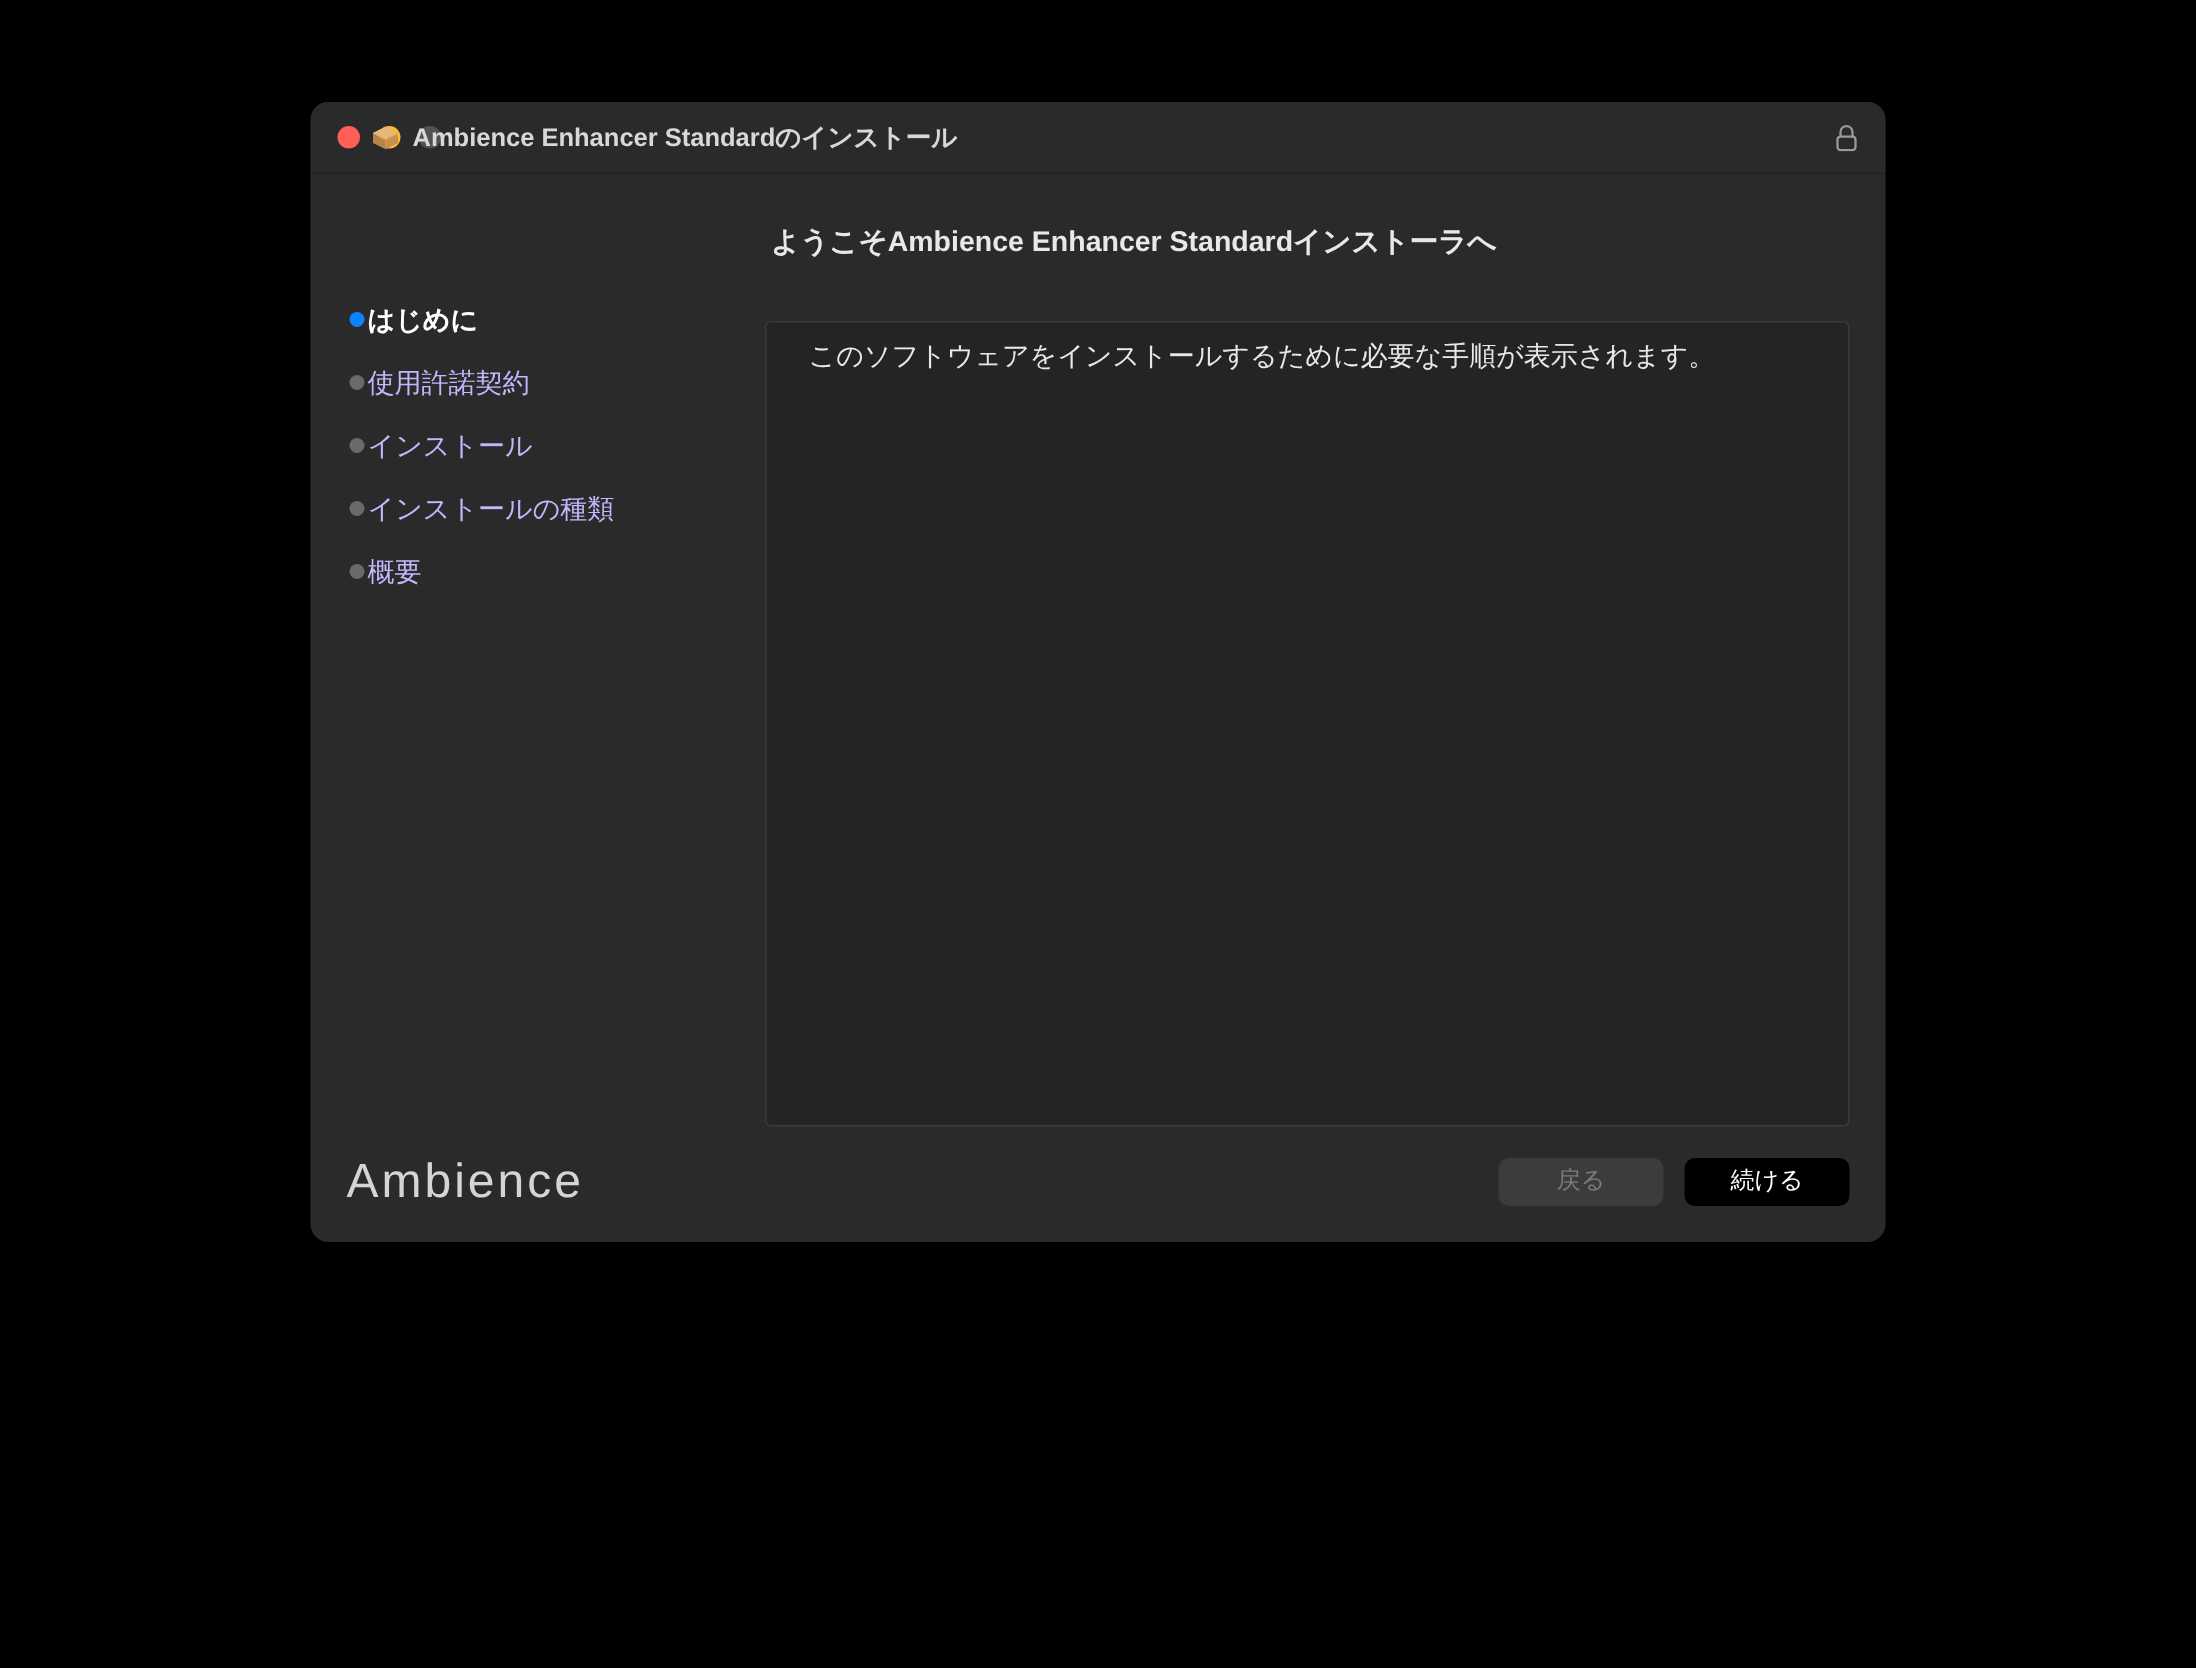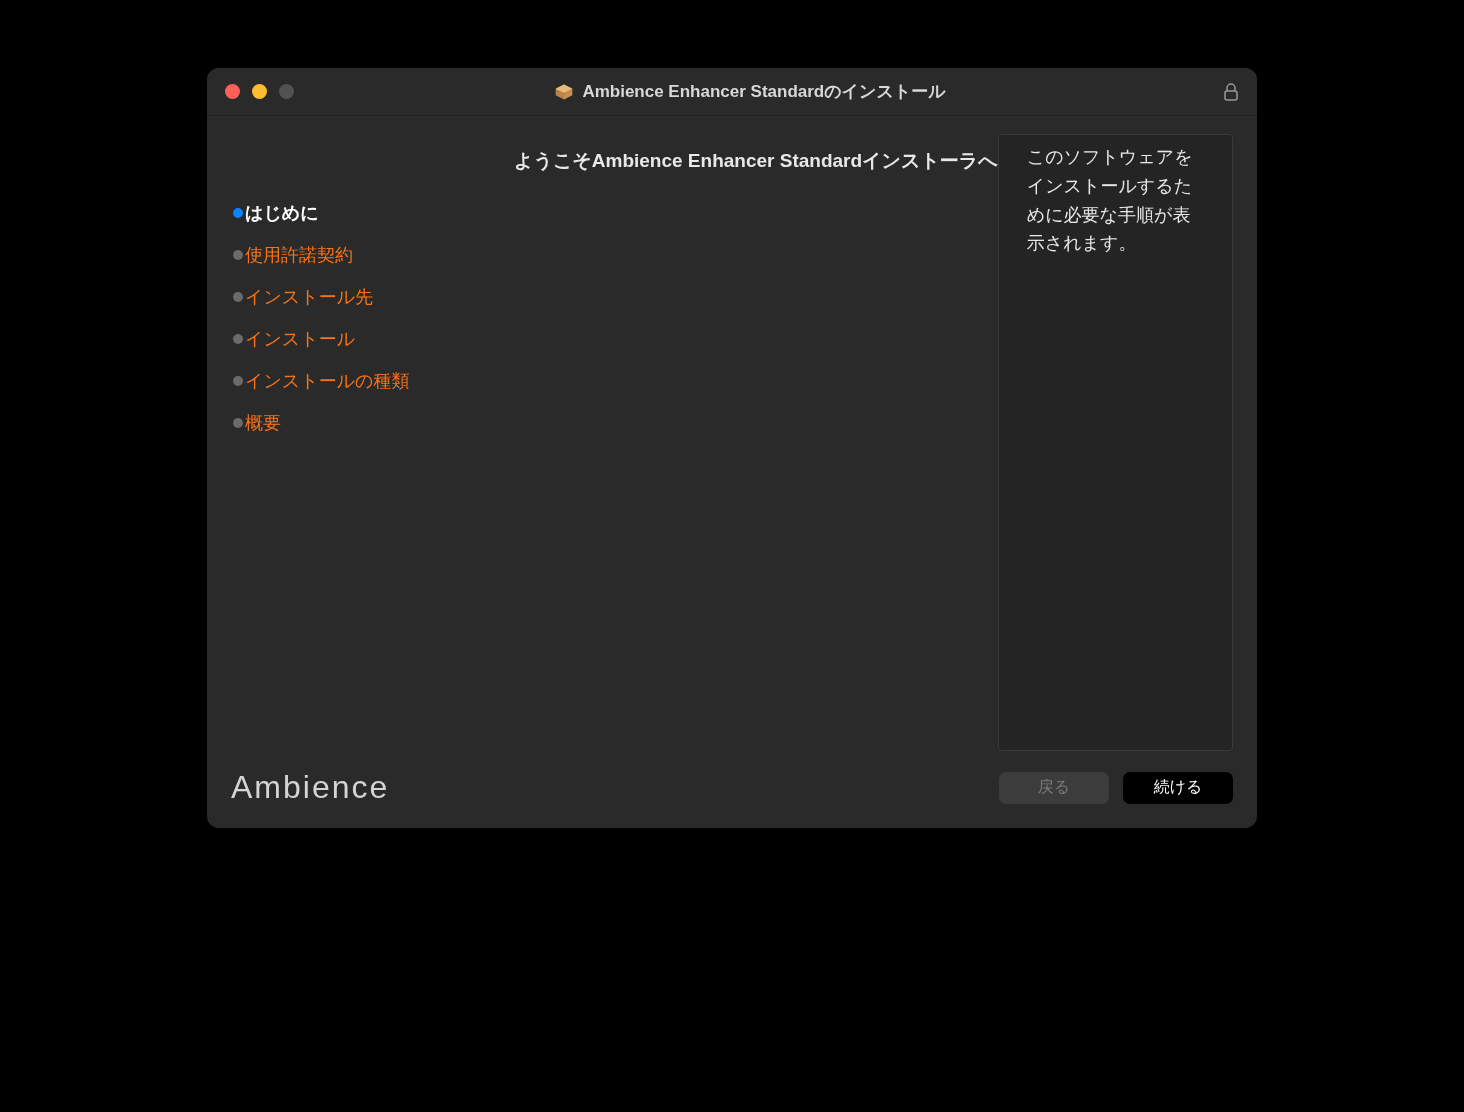--- a/index.html
+++ b/index.html
@@ -55,21 +55,20 @@
     .traffic-light.close { background: #ff5f57; }
     .traffic-light.minimize { background: #febc2e; }
     .traffic-light.maximize { background: #525252; }
     
     .title-center {
       position: absolute;
       left: 0;
       right: 4px;
       display: flex;
       align-items: center;
-      justify-content: center;
       gap: 8px;
       pointer-events: none;
       padding-left: 40px;
     }
     
     .title-text {
       color: #d8d8d8;
       font-size: 17px;
       font-weight: 600;
     }
@@ -118,34 +117,35 @@
       border-radius: 50%;
       background: #6a6a6a;
       flex-shrink: 0;
     }
     
     .step-item.active .step-bullet {
       background: #0a84ff;
     }
     
     .step-label {
-      color: #f97316;
+      color: #c4b5fd;
       font-size: 18px;
       font-weight: 500;
     }
     
     .step-item.active .step-label {
       color: #ffffff;
       font-weight: 600;
     }
     
     .right-panel {
       flex: 1;
       display: flex;
-      flex-direction: row;
+      flex-direction: column;
+      gap: 24px;
     }
     
     .panel-heading {
       color: #e8e8e8;
       font-size: 19px;
       font-weight: 600;
       padding: 14px 0 16px 4px;
     }
     
     .panel-box {
@@ -237,24 +237,20 @@
         <div class="step-item active">
           <div class="step-bullet"></div>
           <span class="step-label">はじめに</span>
         </div>
         <div class="step-item">
           <div class="step-bullet"></div>
           <span class="step-label">使用許諾契約</span>
         </div>
         <div class="step-item">
           <div class="step-bullet"></div>
-          <span class="step-label">インストール先</span>
-        </div>
-        <div class="step-item">
-          <div class="step-bullet"></div>
           <span class="step-label">インストール</span>
         </div>
         <div class="step-item">
           <div class="step-bullet"></div>
           <span class="step-label">インストールの種類</span>
         </div>
         <div class="step-item">
           <div class="step-bullet"></div>
           <span class="step-label">概要</span>
         </div>

